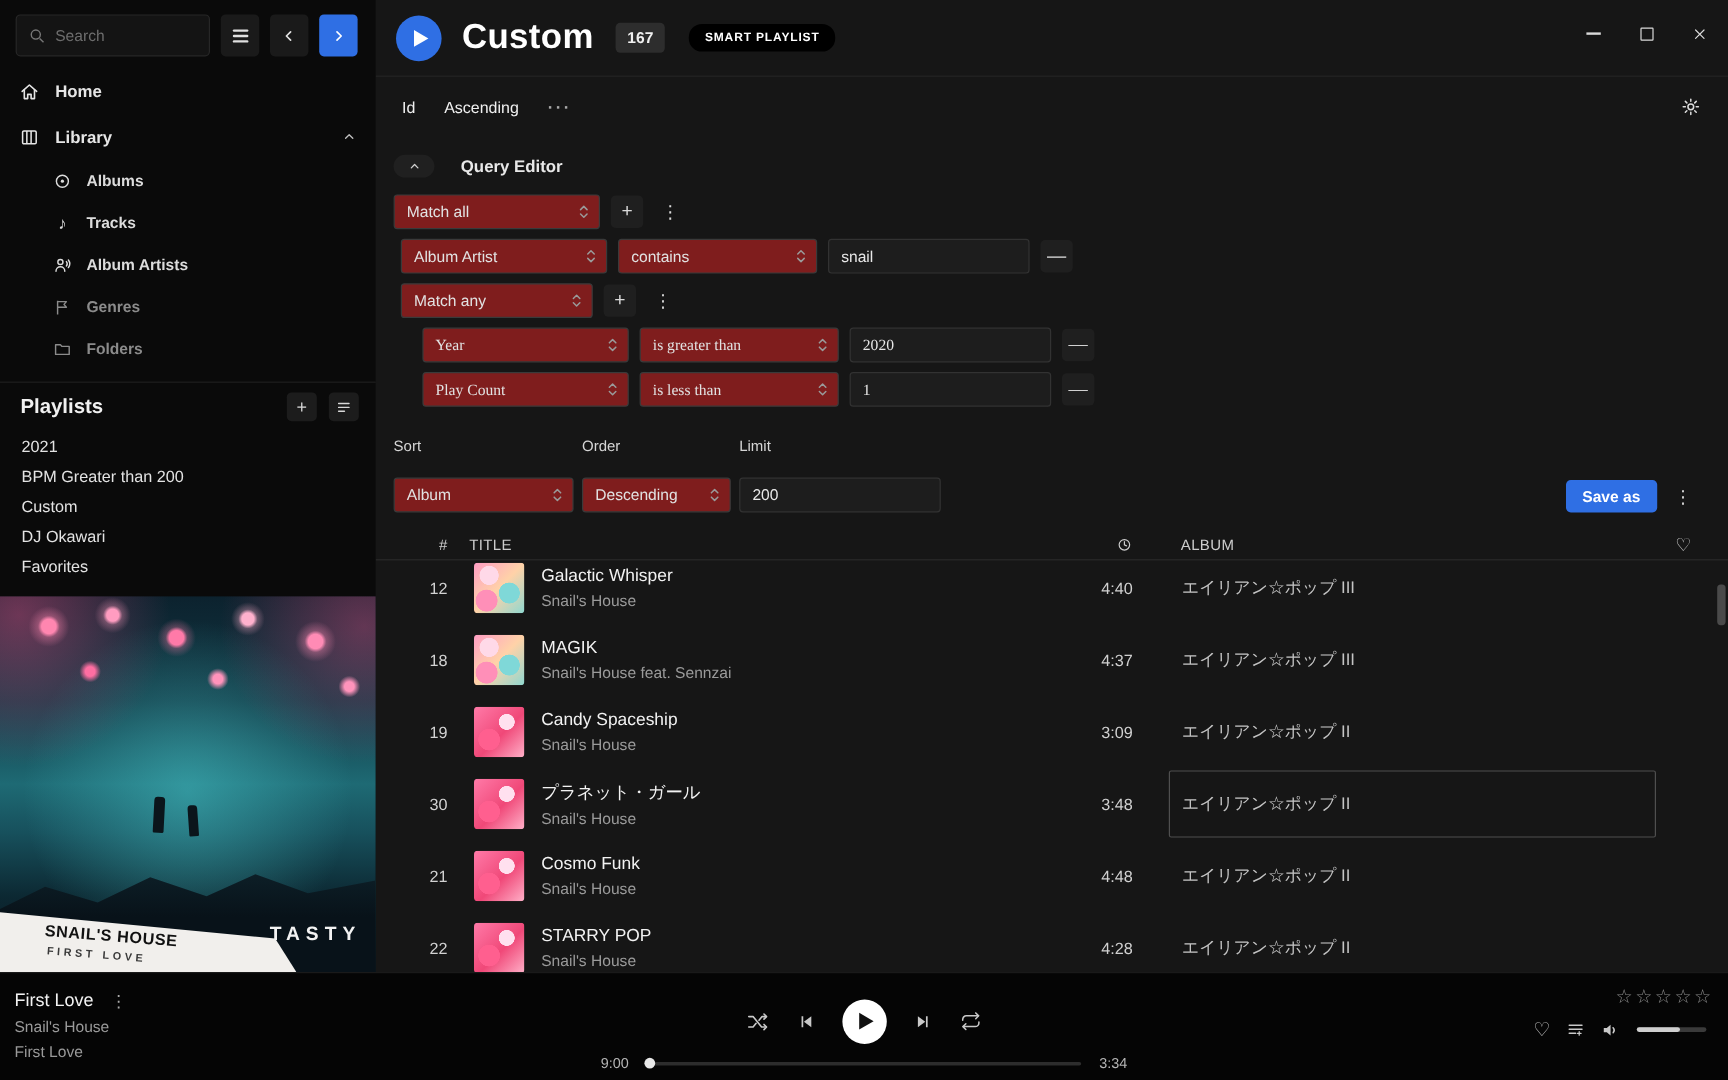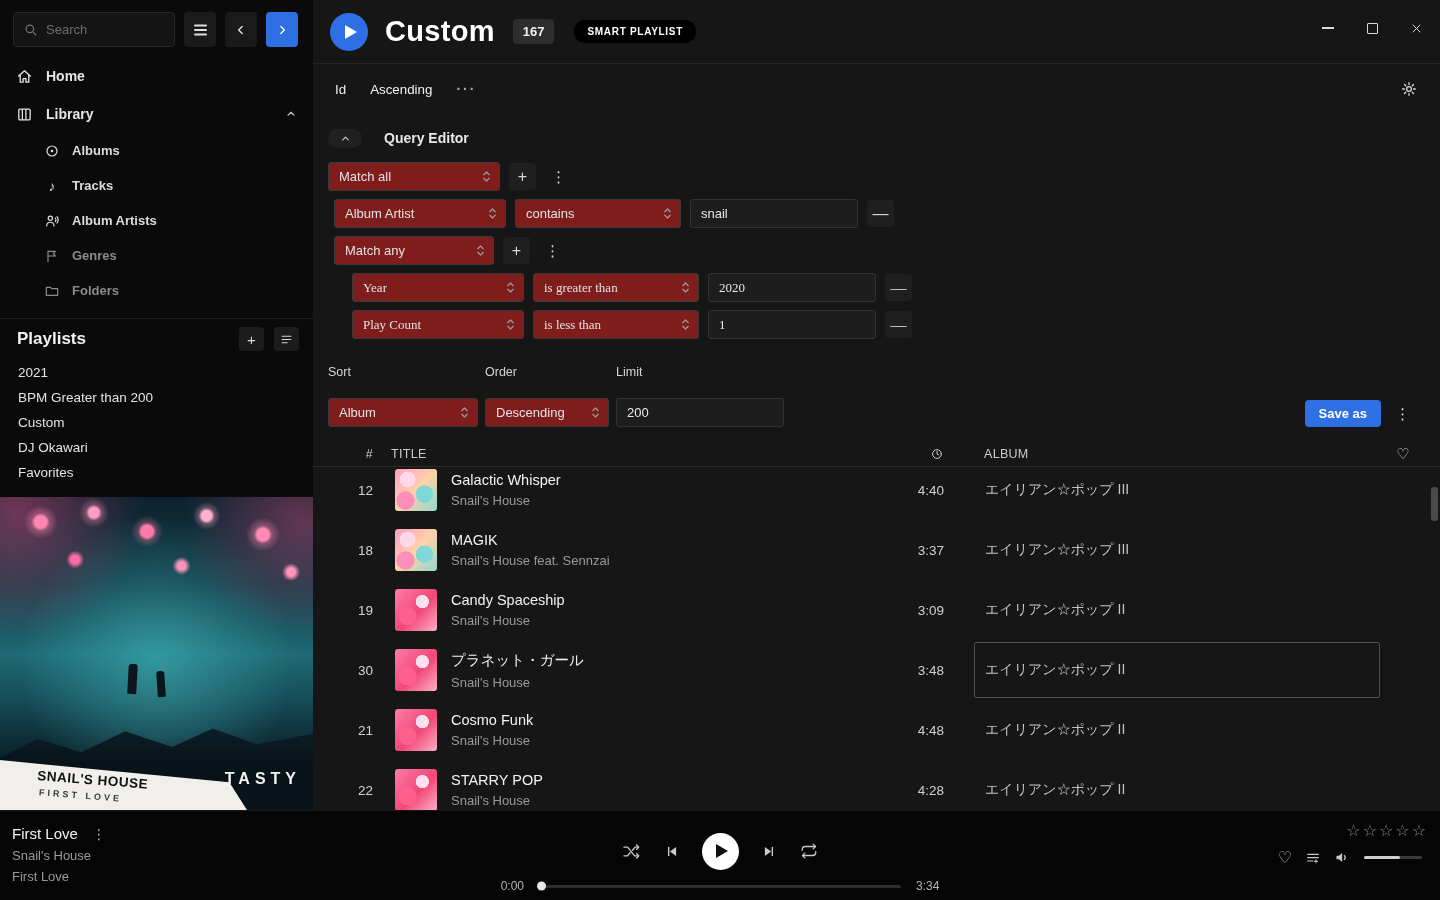--- a/index.html
+++ b/index.html
@@ -478,21 +478,21 @@
 
   <div class="trow">
     <div class="c-num">18</div>
     <div class="c-title">
       <div class="thumb art-a"></div>
       <div class="tmeta">
         <div class="t-title">MAGIK</div>
         <div class="t-artist">Snail's House feat. Sennzai</div>
       </div>
     </div>
-    <div class="c-dur">3:37</div>
+    <div class="c-dur">4:37</div>
     <div class="c-album">
           <span>エイリアン☆ポップ III</span>
         </div>
     <div class="c-fav"></div>
   </div>
 
   <div class="trow">
     <div class="c-num">19</div>
     <div class="c-title">
       <div class="thumb art-b"></div>
@@ -598,21 +598,21 @@
       <button class="p-ibtn">
         <svg width="18" height="18" viewBox="0 0 24 24" fill="none" stroke="currentColor" stroke-width="1.7" stroke-linecap="round" stroke-linejoin="round">
             <path d="M17.5 2.8 L20.7 6 L17.5 9.2"></path>
             <path d="M20.5 6 H7 A4 4 0 0 0 3 10 V11"></path>
             <path d="M6.5 21.2 L3.3 18 L6.5 14.8"></path>
             <path d="M3.5 18 H17 A4 4 0 0 0 21 14 V13"></path>
           </svg>
       </button>
     </div>
     <div class="p-progress">
-      <span class="p-time left">0:00</span>
+      <span class="p-time left">9:00</span>
       <div class="p-bar">
           <div class="p-knob"></div>
         </div>
       <span class="p-time right">3:34</span>
     </div>
   </div>
 
   <div class="p-right">
     <div class="p-stars">
       <span>☆</span>

